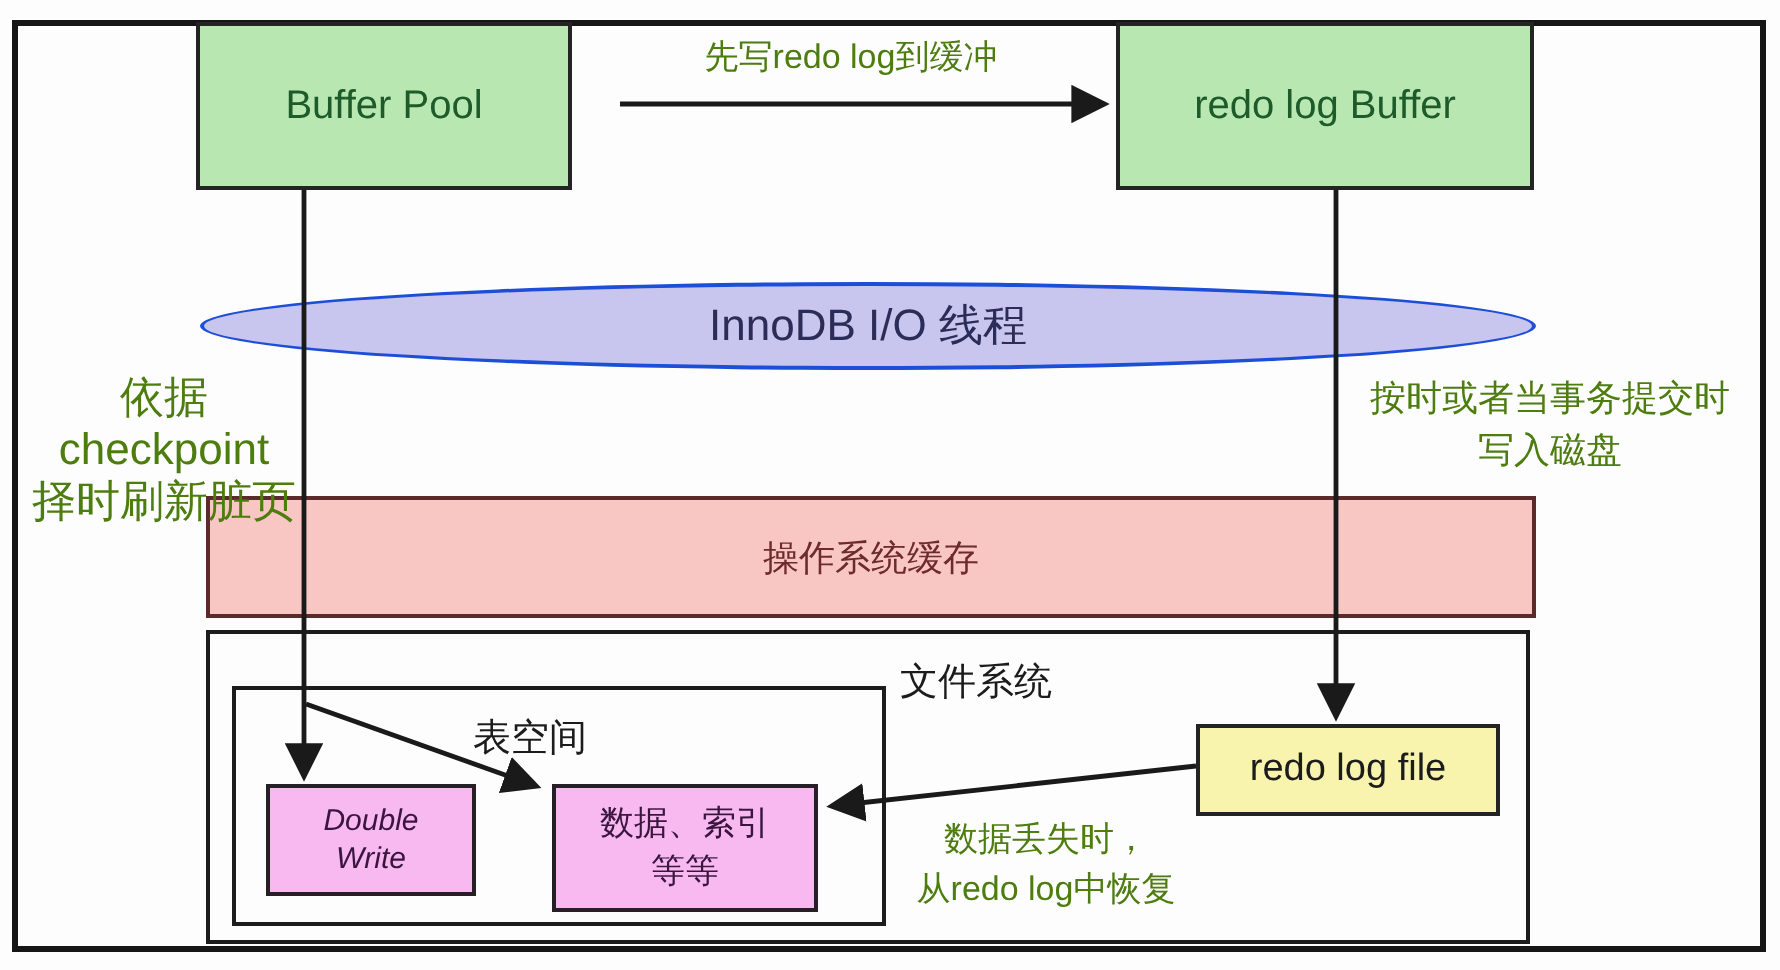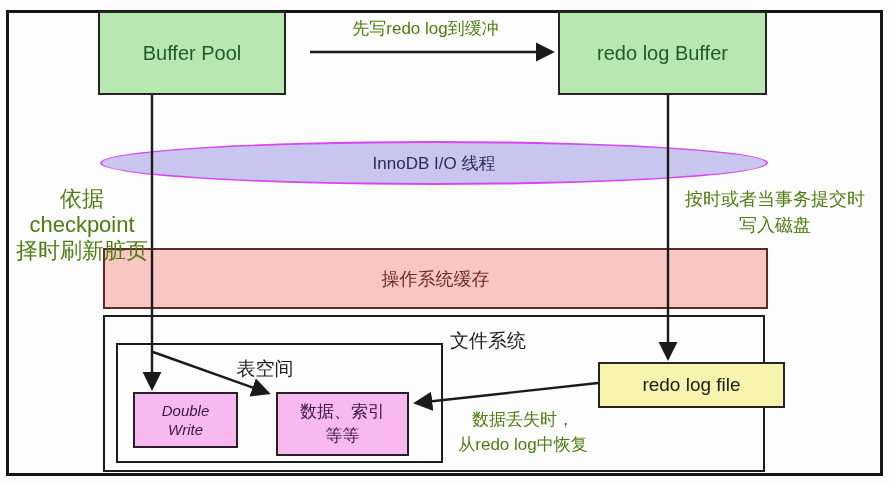--- a/index.html
+++ b/index.html
@@ -34,23 +34,23 @@
     border: 2px solid #242424;
     color: var(--green-text, #1e5b2b);
     font-size: 20px;
   }
   .buffer-pool { left: 98px; top: 11px; width: 188px; height: 84px; }
   .redo-buffer { left: 558px; top: 11px; width: 209px; height: 84px; }
   .io-ellipse {
     left: 100px; top: 141px; width: 668px; height: 44px;
     border-radius: 50%;
     background: var(--lavender-fill, #c8c6ef);
-    border: 2px solid #d946ef;
+    border: 2px solid #1d4ed8;
     color: var(--lavender-text, #2c2c58);
-    font-size: 17px;
+    font-size: 22px;
     z-index: 1;
   }
   .os-bar {
     left: 103px; top: 248px; width: 665px; height: 61px;
     background: var(--pink-bar-fill, #f9c7c3);
     border: 2px solid #5b2a2a;
     color: var(--pink-bar-text, #6d2b2b);
     font-size: 18px;
     z-index: 1;
   }
@@ -78,21 +78,21 @@
   }
   .magenta-box {
     background: var(--magenta-fill, #f8b9f1);
     border: 2px solid #262026;
     color: var(--magenta-text, #3a163f);
     z-index: 3;
   }
   .double-write { left: 133px; top: 392px; width: 105px; height: 56px; font-size: 15px; line-height: 19px; font-style: italic; }
   .data-index  { left: 276px; top: 392px; width: 133px; height: 64px; font-size: 17px; line-height: 24px; }
   .redo-file {
-    left: 598px; top: 362px; width: 187px; height: 46px;
+    left: 598px; top: 362px; width: 152px; height: 46px;
     background: var(--yellow-fill, #f8f3ad);
     border: 2px solid #242424;
     color: #1c1c1c;
     font-size: 19px;
     z-index: 3;
   }
   .anno {
     color: #4d7c0f;
     text-align: center;
     z-index: 4;

